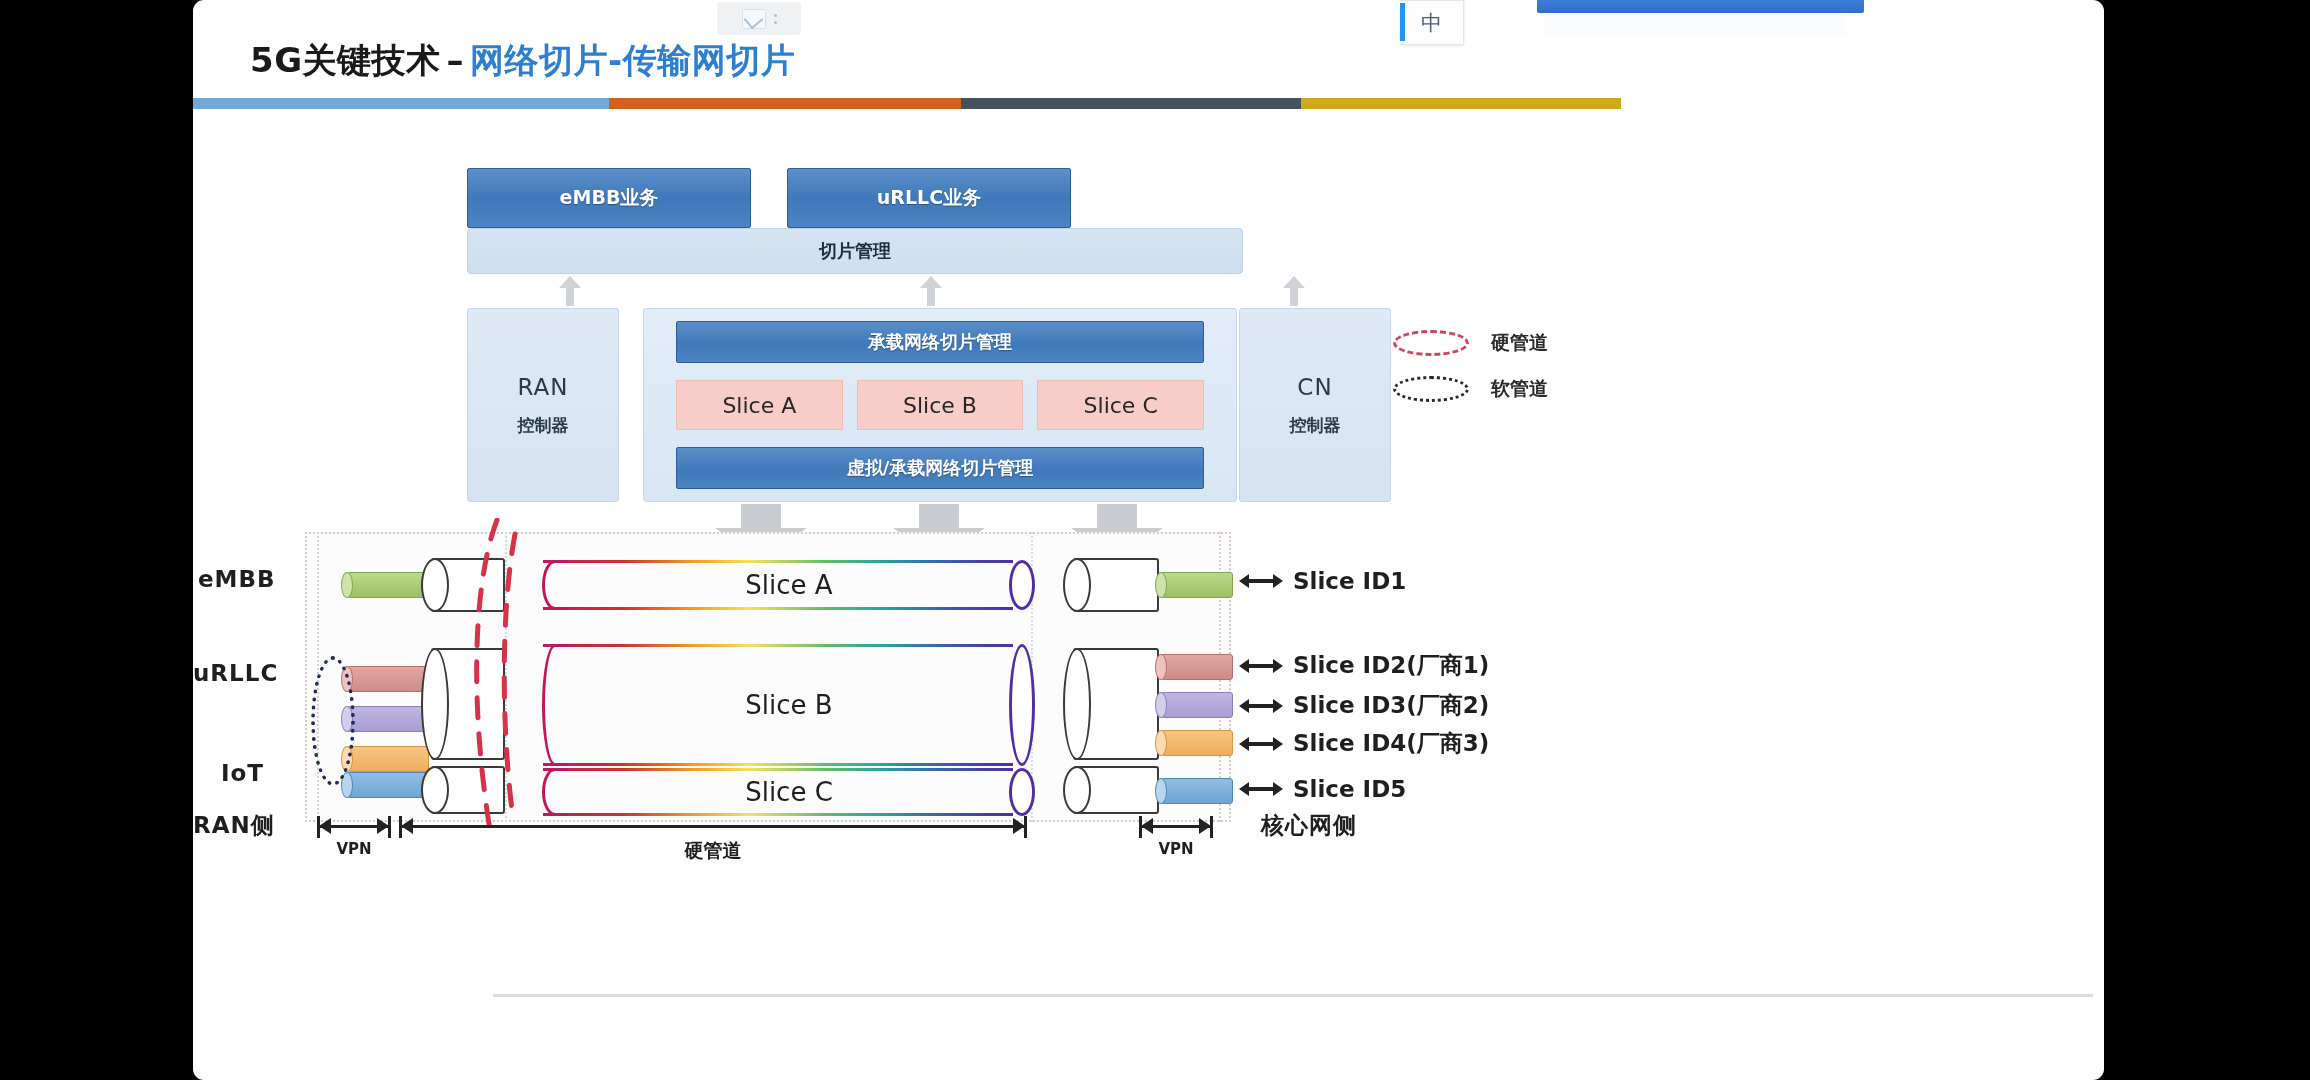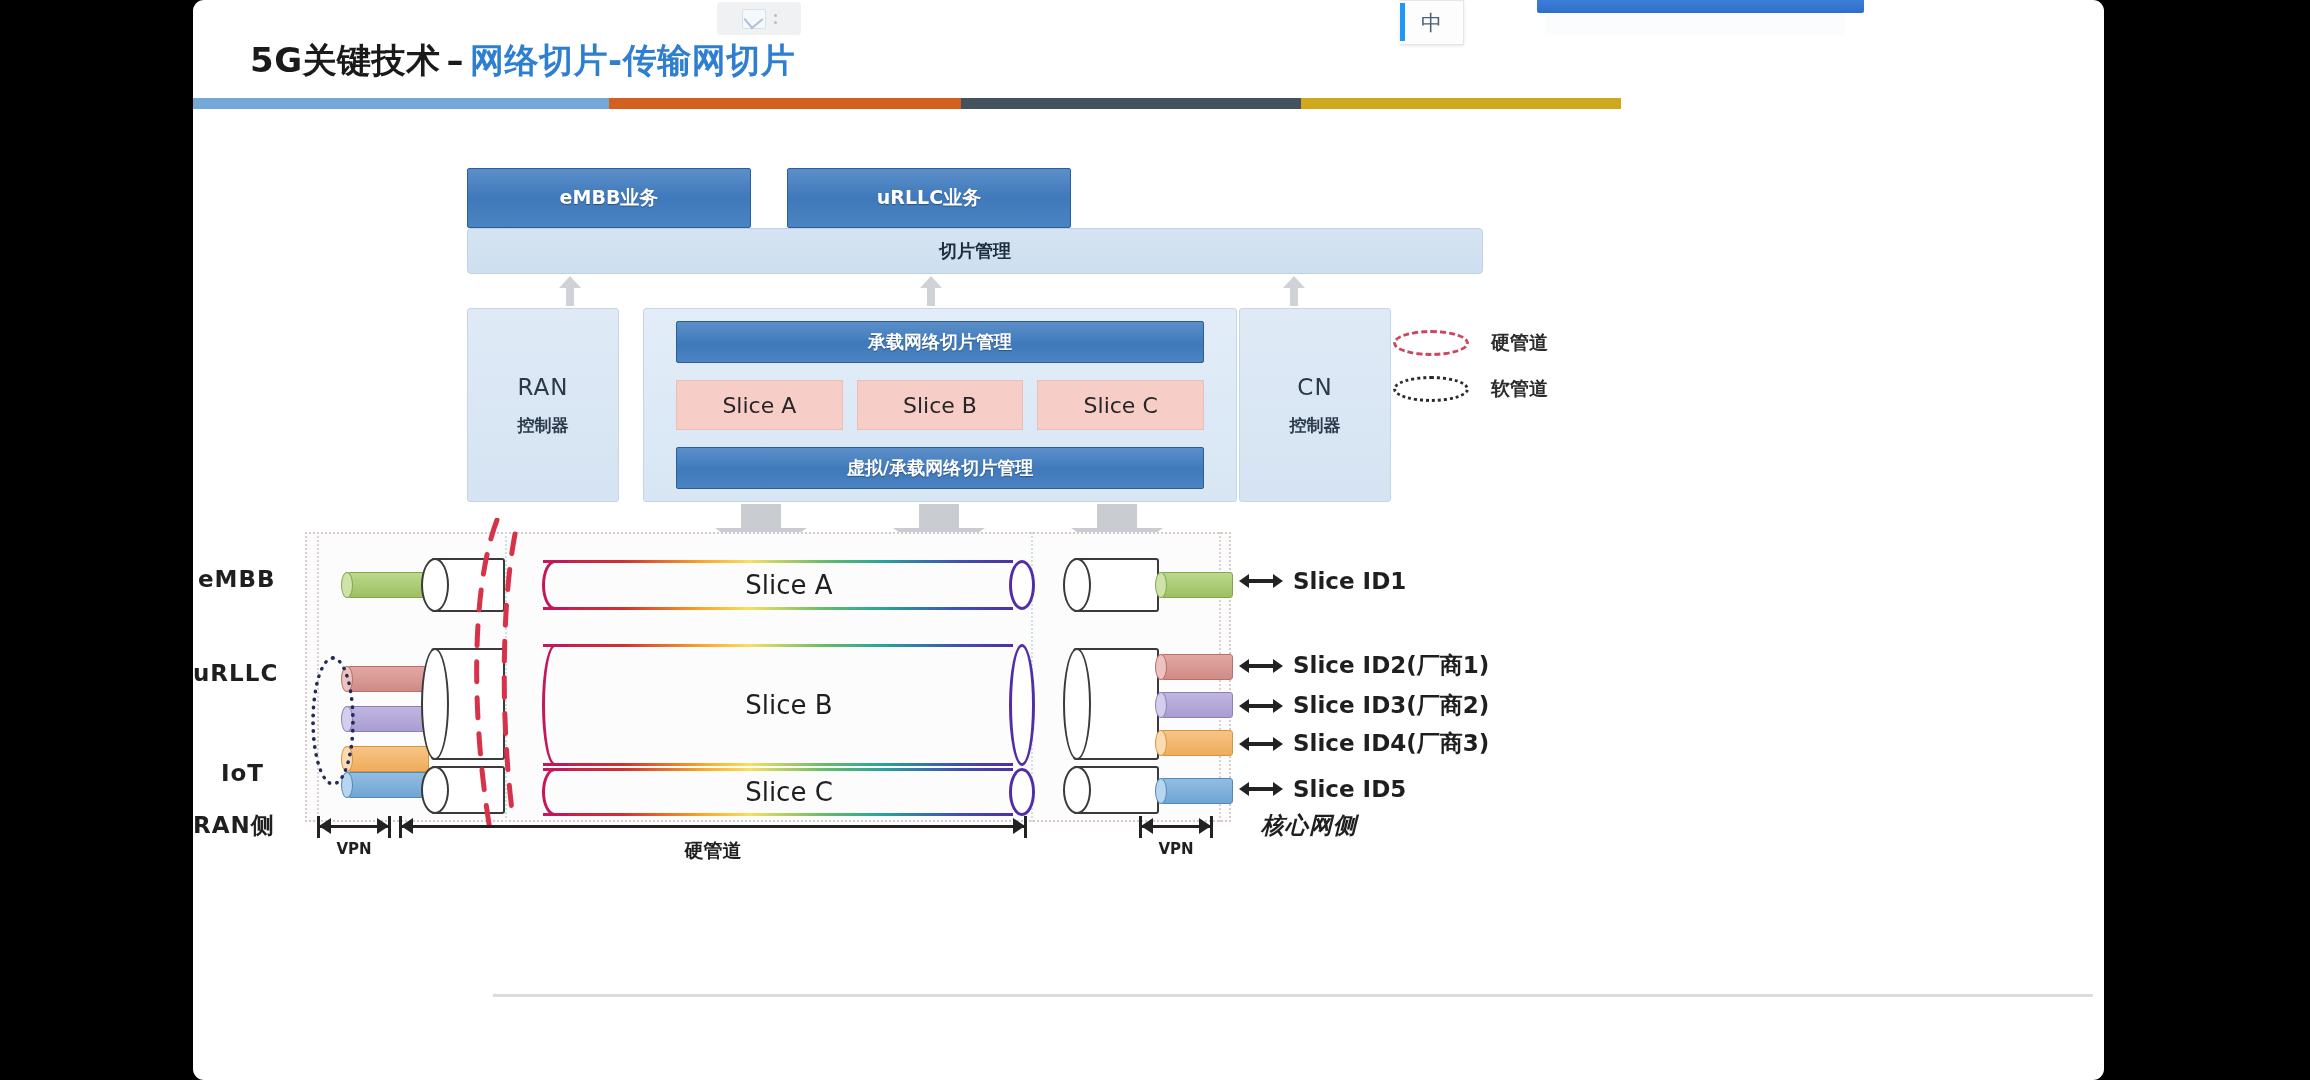--- a/index.html
+++ b/index.html
@@ -95,21 +95,21 @@
     font-family:"DejaVu Sans", sans-serif;
     text-shadow: 0 1px 1px rgba(0,0,0,.35);
     border-radius:2px;
   }
   .svc1 { left:274px; top:48px; width:284px; }
   .svc2 { left:594px; top:48px; width:284px; }
   .svc3 { left:914px; top:48px; width:284px; }
 
   
   .slice-mgmt {
-    position:absolute; left:274px; top:108px; width:1016px; height:46px;
+    position:absolute; left:274px; top:108px; width:776px; height:46px;
     background: linear-gradient(180deg,#d6e4f2 0%, #cddff0 100%);
     border:1px solid #bcd2e6; border-radius:4px;
     display:flex; align-items:center; justify-content:center;
     color:#1c2d3f; font-weight:700; font-size:18px;
     font-family:"DejaVu Sans", sans-serif;
   }
 
   
   .conn-arrow {
     position:absolute; width:22px; height:30px;
@@ -199,21 +199,21 @@
   }
 
   .rowlabel {
     position:absolute; font-size:23px; color:#1f1f1f; font-weight:700;
     letter-spacing:1px; font-family:"DejaVu Sans", sans-serif; white-space:nowrap;
   }
   .rl-embb  { left:5px;  top:446px; }
   .rl-urllc { left:0px;  top:540px; }
   .rl-iot   { left:28px; top:640px; }
   .rl-ran   { left:0px;  top:690px; }
-  .rl-core  { left:1068px; top:690px;font-style:italic; }
+  .rl-core  { left:1068px; top:690px; }
 
   
   .stub { position:absolute; height:26px; }
   .stub .body { position:absolute; left:6px; top:0; right:0; height:100%; border-radius:3px; }
   .stub .cap {
     position:absolute; left:0; top:0; width:12px; height:100%;
     border-radius:50%; border:1px solid rgba(0,0,0,.25);
   }
   .stub.green  .body { background:linear-gradient(180deg,#bcd98a,#9cc063); border:1px solid #7ea94b; }
   .stub.green  .cap  { background:#cfe3a8; border-color:#7ea94b; }

